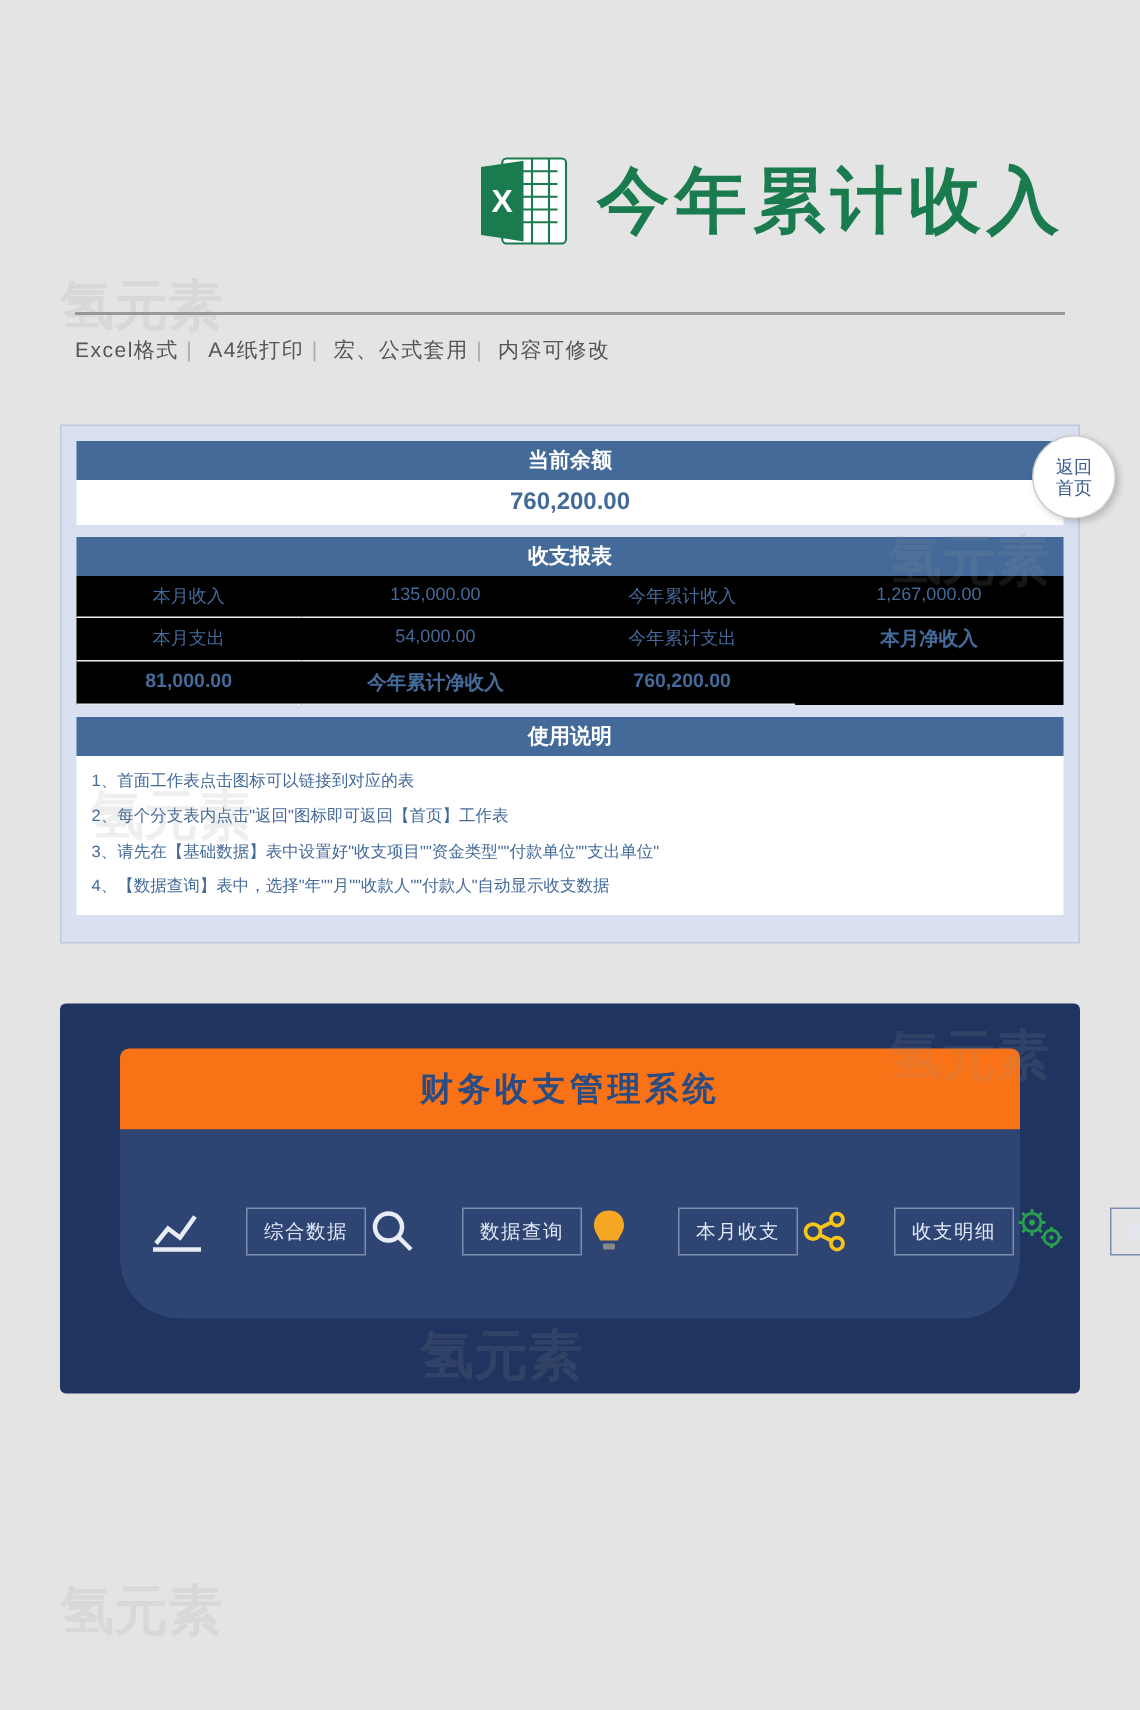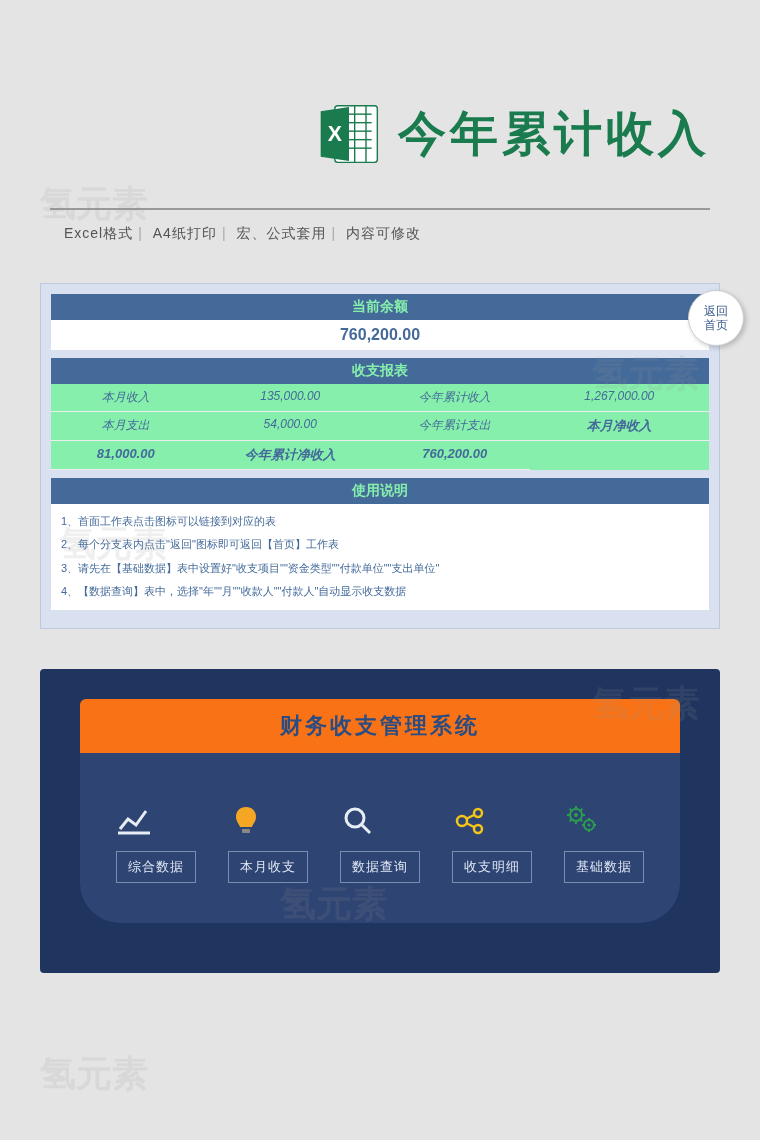--- a/index.html
+++ b/index.html
@@ -50,21 +50,21 @@
       color: #1a7c4e;
       letter-spacing: 4px;
       vertical-align: middle;
     }
     .divider {
       border: none;
       border-top: 2px solid #999;
       margin: 10px 50px 15px;
     }
     .features {
-      padding: 0 64px 20px;
+      padding: 0 50px 20px;
       font-size: 14px;
       color: #555;
       letter-spacing: 1px;
     }
     .features span.sep { margin: 0 5px; color: #aaa; }
 
     
     .card1 {
       margin: 20px 40px;
       background: #d9e0f0;
@@ -90,39 +90,38 @@
       color: #3a5a8c;
       text-align: center;
       line-height: 1.2;
       cursor: pointer;
     }
     .section {
       margin-bottom: 8px;
     }
     .section-header {
       background: #446a9a;
-      color: #86efac;
+      color: #ffffff;
       text-align: center;
       font-size: 14px;
       font-weight: bold;
       padding: 4px 0;
     }
     .balance-value {
       background: #fff;
       text-align: center;
       font-size: 16px;
       font-weight: bold;
       color: #446a9a;
       padding: 6px 0;
     }
     .report-grid {
-      background: #86efac;
+      background: #000000;
       display: grid;
       grid-template-columns: 1fr 1.2fr 1fr 1.2fr;
-      font-style: italic;
     }
     .report-grid div {
       padding: 5px 10px;
       font-size: 12px;
       color: #446a9a;
       border-bottom: 1px solid #eee;
     }
     .report-grid .label { text-align: center; }
     .report-grid .val { text-align: center; }
     .report-grid .bold { font-weight: bold; font-size: 13px; }
@@ -159,23 +158,22 @@
     }
     .nav-panel {
       background: #2e4473;
       border-radius: 0 0 40px 40px;
       padding: 50px 20px 40px;
       display: flex;
       justify-content: space-around;
     }
     .nav-item {
       display: flex;
-      flex-direction: column;
-      align-items: flex-start;
-      gap: 12px;
+      align-items: center;
+      gap: 28px;
       cursor: pointer;
     }
     .nav-icon {
       width: 36px;
       height: 36px;
       display: flex;
       align-items: center;
       justify-content: center;
     }
     .nav-icon svg { width: 100%; height: 100%; }
@@ -277,35 +275,35 @@
             <path d="M4 26 L12 16 L20 22 L30 8" stroke="#e8edf5" stroke-width="3" fill="none"></path>
             <line x1="2" y1="30" x2="34" y2="30" stroke="#e8edf5" stroke-width="3"></line>
           </svg>
       </span>
       <span class="nav-label">综合数据</span>
     </div>
 
     <div class="nav-item">
       <span class="nav-icon">
         <svg viewBox="0 0 36 36">
+            <circle cx="15" cy="15" r="9" stroke="#e8edf5" stroke-width="3" fill="none"></circle>
+            <line x1="22" y1="22" x2="30" y2="30" stroke="#e8edf5" stroke-width="3"></line>
+          </svg>
+      </span>
+      <span class="nav-label">数据查询</span>
+    </div>
+
+    <div class="nav-item">
+      <span class="nav-icon">
+        <svg viewBox="0 0 36 36">
             <path d="M18 4 C12 4 8 8 8 14 C8 18 11 21 12 24 L24 24 C25 21 28 18 28 14 C28 8 24 4 18 4 Z" fill="#f5a623"></path>
             <rect x="14" y="26" width="8" height="4" fill="#888" rx="1"></rect>
           </svg>
       </span>
       <span class="nav-label">本月收支</span>
-    </div>
-
-    <div class="nav-item">
-      <span class="nav-icon">
-        <svg viewBox="0 0 36 36">
-            <circle cx="15" cy="15" r="9" stroke="#e8edf5" stroke-width="3" fill="none"></circle>
-            <line x1="22" y1="22" x2="30" y2="30" stroke="#e8edf5" stroke-width="3"></line>
-          </svg>
-      </span>
-      <span class="nav-label">数据查询</span>
     </div>
 
     <div class="nav-item">
       <span class="nav-icon">
         <svg viewBox="0 0 36 36">
             <circle cx="10" cy="18" r="5" stroke="#f5c518" stroke-width="2.5" fill="none"></circle>
             <circle cx="26" cy="10" r="4" stroke="#f5c518" stroke-width="2.5" fill="none"></circle>
             <circle cx="26" cy="26" r="4" stroke="#f5c518" stroke-width="2.5" fill="none"></circle>
             <line x1="14" y1="16" x2="22" y2="12" stroke="#f5c518" stroke-width="2.5"></line>
             <line x1="14" y1="20" x2="22" y2="24" stroke="#f5c518" stroke-width="2.5"></line>

